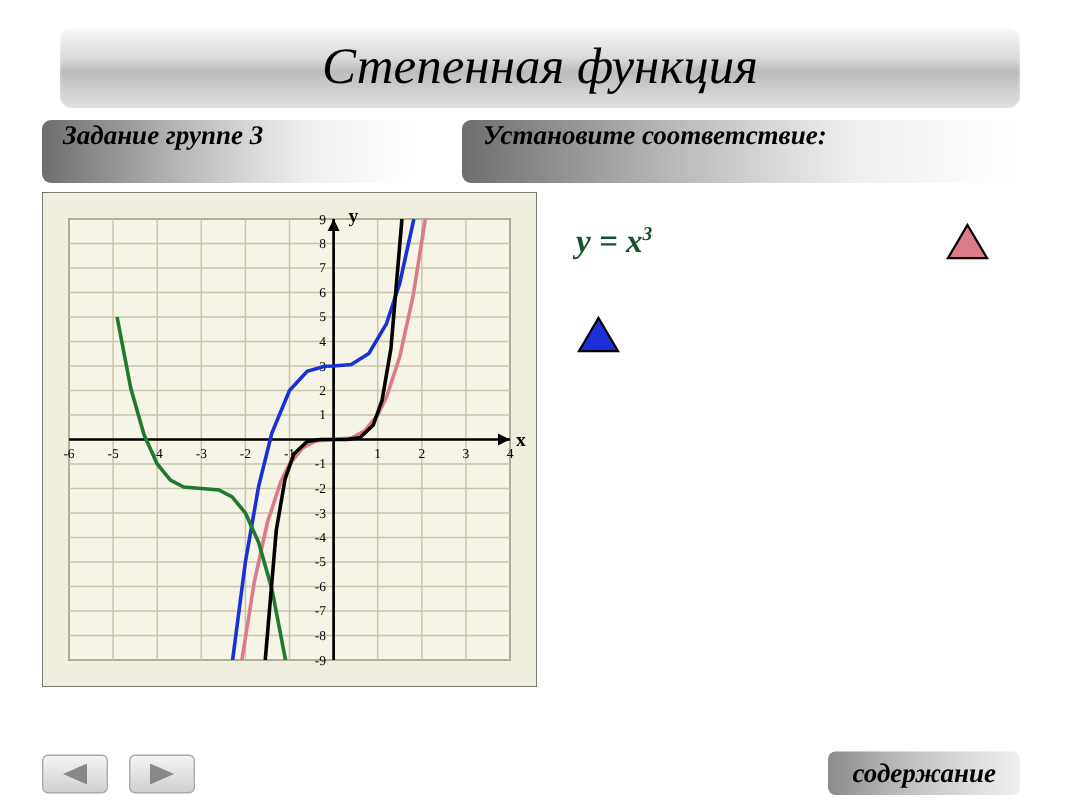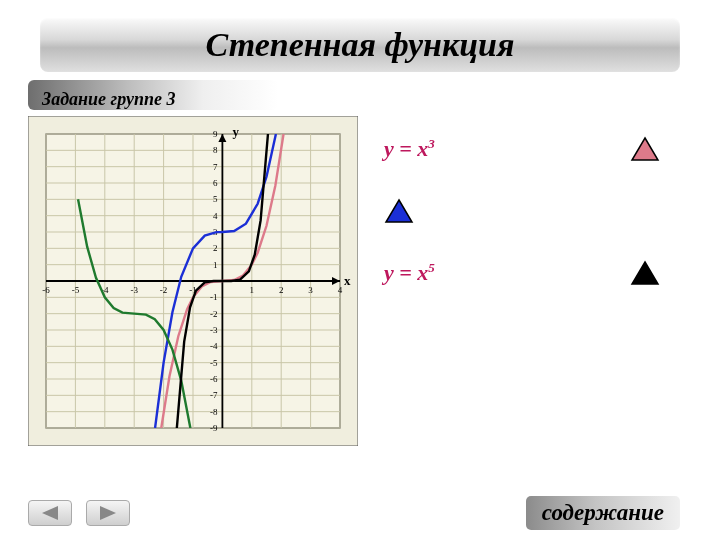--- a/index.html
+++ b/index.html
@@ -6,68 +6,71 @@
   body { width: 720px; height: 540px; font-family: "Times New Roman", serif; background: #fff; position: relative; overflow: hidden; }
 
   .title-bar {
     margin: 18px 40px 8px 40px;
     height: 54px;
     border-radius: 8px;
     background: linear-gradient(to bottom, #fafafa 0%, #d8d8d8 40%, #bcbcbc 55%, #e0e0e0 100%);
     display: flex; align-items: center; justify-content: center;
     box-shadow: inset 0 1px 2px rgba(255,255,255,.6);
   }
-  .title-bar span { font-size: 34px; font-weight: bold; font-style: italic; color: #000; }
+  .title-bar span { font-size: 34px; font-weight: normal; font-style: italic; color: #000; }
 
   .row { display: flex; gap: 30px; margin: 6px 40px 0 28px; }
   .pill {
-    height: 30px; border-radius: 6px;
+    height: 42px; border-radius: 6px;
     background: linear-gradient(to right, #6e6e6e 0%, #bdbdbd 40%, #efefef 70%, #fff 100%);
-    display: flex; align-items: flex-end; padding: 0 14px; font-family: Liberation Serif, serif;
+    display: flex; align-items: flex-start; padding: 0 14px; font-family: Liberation Serif, serif;
   }
   .pill.left  { flex: 0 0 250px; }
   .pill.right { flex: 1; }
   .pill span { font-style: italic; font-weight: bold; font-size: 18px; color: #000; }
 
   .content { display: flex; margin: 6px 40px 0 28px; gap: 26px; }
   .chart-wrap { width: 330px; }
 
   .eq-col { flex: 1; display: flex; flex-direction: column; gap: 36px; padding-top: 20px; }
   .eq-row { display: flex; align-items: center; justify-content: space-between; padding-right: 20px; }
-  .eq { font-family: "Times New Roman", serif; font-size: 22px; font-style: italic; font-weight: bold; color: #be185d; }
+  .eq { font-family: "Times New Roman", serif; font-size: 22px; font-style: italic; font-weight: bold; color: #14532d; }
   .eq sup { font-size: 13px; vertical-align: super; }
 
   .tri-icon svg { display: block; }
 
   .footer { position: absolute; bottom: 10px; left: 28px; right: 40px; display: flex; align-items: center; justify-content: space-between; }
   .nav { display: flex; gap: 14px; }
   .nav-btn {
     width: 44px; height: 26px; border-radius: 4px;
     background: linear-gradient(to bottom, #f5f5f5, #cfcfcf);
     border: 1px solid #aaa;
     display: flex; align-items: center; justify-content: center;
     cursor: pointer;
   }
   .contents-btn {
     padding: 4px 16px; border-radius: 5px;
     background: linear-gradient(to right, #8b8b8b 0%, #c4c4c4 45%, #f0f0f0 100%);
-    font-size: 23px; font-style: italic; font-weight: bold; color: #000;
+    font-size: 18px; font-style: italic; font-weight: bold; color: #000;
     cursor: pointer;
   }
 </style>
 </head>
 <body>
 
 <div class="title-bar">
   <span>Степенная функция</span>
 </div>
 
 <div class="row">
   <div class="pill left">
     <span>Задание группе 3</span>
+  </div>
+  <div class="pill right">
+    <span>Установите соответствие:</span>
   </div>
 </div>
 
 <div class="content">
   <div class="chart-wrap">
     <svg id="chart-svg" width="330" height="330" viewBox="0 0 330 330">
         <rect x="0" y="0" width="330" height="330" fill="#f0eede" stroke="#555" stroke-width="1"></rect>
         <rect x="18" y="18" width="294" height="294" fill="#f6f4e6" stroke="#333" stroke-width="1"></rect>
         <line x1="18" y1="18" x2="18" y2="312" stroke="#c9c6a8" stroke-width="1"></line>
         <line x1="47.400000000000006" y1="18" x2="47.400000000000006" y2="312" stroke="#c9c6a8" stroke-width="1"></line>
@@ -155,28 +158,20 @@
           </svg>
         </div>
       </div>
       <div class="eq-row">
         <div class="tri-icon">
           <svg width="30" height="26">
             <polygon points="15,2 28,24 2,24" fill="#1b2fd6" stroke="#000" stroke-width="1.5"></polygon>
           </svg>
         </div>
       </div>
-      <div class="eq-row">
-        <div class="eq">y = x<sup>5</sup></div>
-        <div class="tri-icon">
-          <svg width="30" height="26">
-            <polygon points="15,2 28,24 2,24" fill="#000000" stroke="#000" stroke-width="1.5"></polygon>
-          </svg>
-        </div>
-      </div>
     </div>
 </div>
 
 <div class="footer">
   <div class="nav">
     <div class="nav-btn">
       <svg width="16" height="14">
           <polygon points="16,0 16,14 0,7" fill="#888"></polygon>
         </svg>
     </div>

